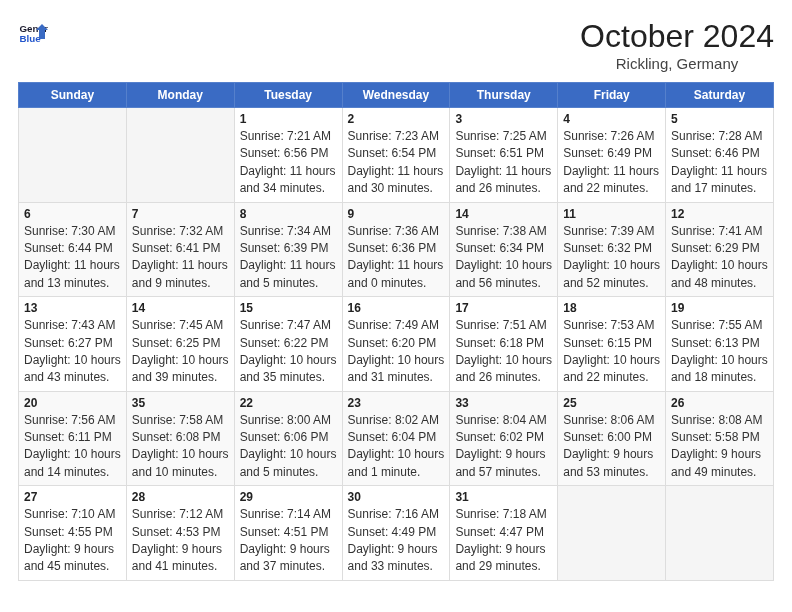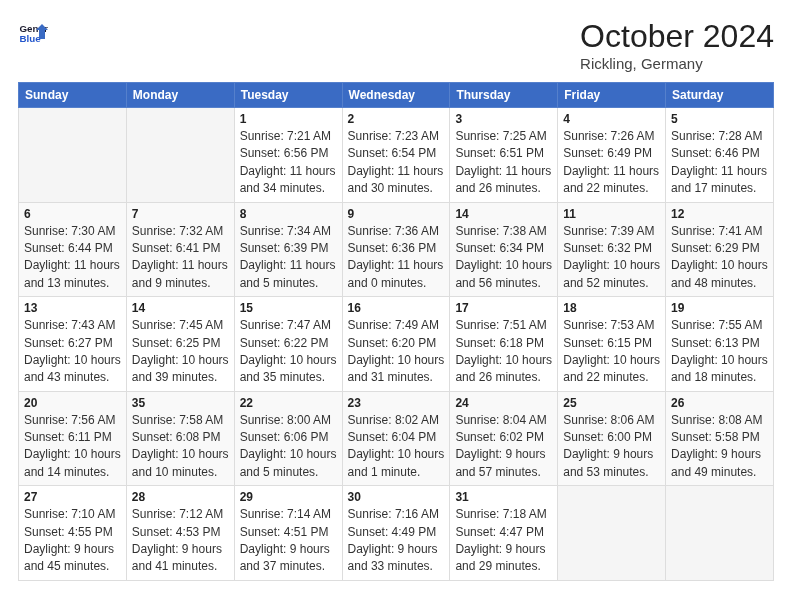--- a/index.html
+++ b/index.html
@@ -25,21 +25,21 @@
     .logo {
       display: flex;
       align-items: center;
       gap: 4px;
     }
     .logo-icon {
       width: 30px;
       height: 30px;
     }
     .title-block {
-      text-align: left;
+      text-align: center;
     }
     .month-title {
       font-size: 32px;
       font-weight: normal;
       color: #222;
     }
     .location {
       font-size: 15px;
       color: #444;
     }
@@ -47,21 +47,21 @@
       width: 100%;
       border-collapse: collapse;
       border: 1px solid #ccc;
     }
     .calendar th {
       background: #3a6bc4;
       color: #fff;
       font-size: 12px;
       font-weight: bold;
       padding: 5px 6px;
-      text-align: left;
+      text-align: center;
       border: 1px solid #5580cc;
     }
     .calendar td {
       vertical-align: top;
       border: 1px solid #ddd;
       padding: 4px 5px;
       min-width: 100px;
       height: 82px;
       font-size: 10px;
       color: #333;
@@ -215,21 +215,21 @@
           </td>
           <td>
             <span class="day-num">22</span>
             <div class="day-info">Sunrise: 8:00 AM<br>Sunset: 6:06 PM<br>Daylight: 10 hours and 5 minutes.</div>
           </td>
           <td>
             <span class="day-num">23</span>
             <div class="day-info">Sunrise: 8:02 AM<br>Sunset: 6:04 PM<br>Daylight: 10 hours and 1 minute.</div>
           </td>
           <td>
-            <span class="day-num">24</span>
+            <span class="day-num">33</span>
             <div class="day-info">Sunrise: 8:04 AM<br>Sunset: 6:02 PM<br>Daylight: 9 hours and 57 minutes.</div>
           </td>
           <td>
             <span class="day-num">25</span>
             <div class="day-info">Sunrise: 8:06 AM<br>Sunset: 6:00 PM<br>Daylight: 9 hours and 53 minutes.</div>
           </td>
           <td>
             <span class="day-num">26</span>
             <div class="day-info">Sunrise: 8:08 AM<br>Sunset: 5:58 PM<br>Daylight: 9 hours and 49 minutes.</div>
           </td>

